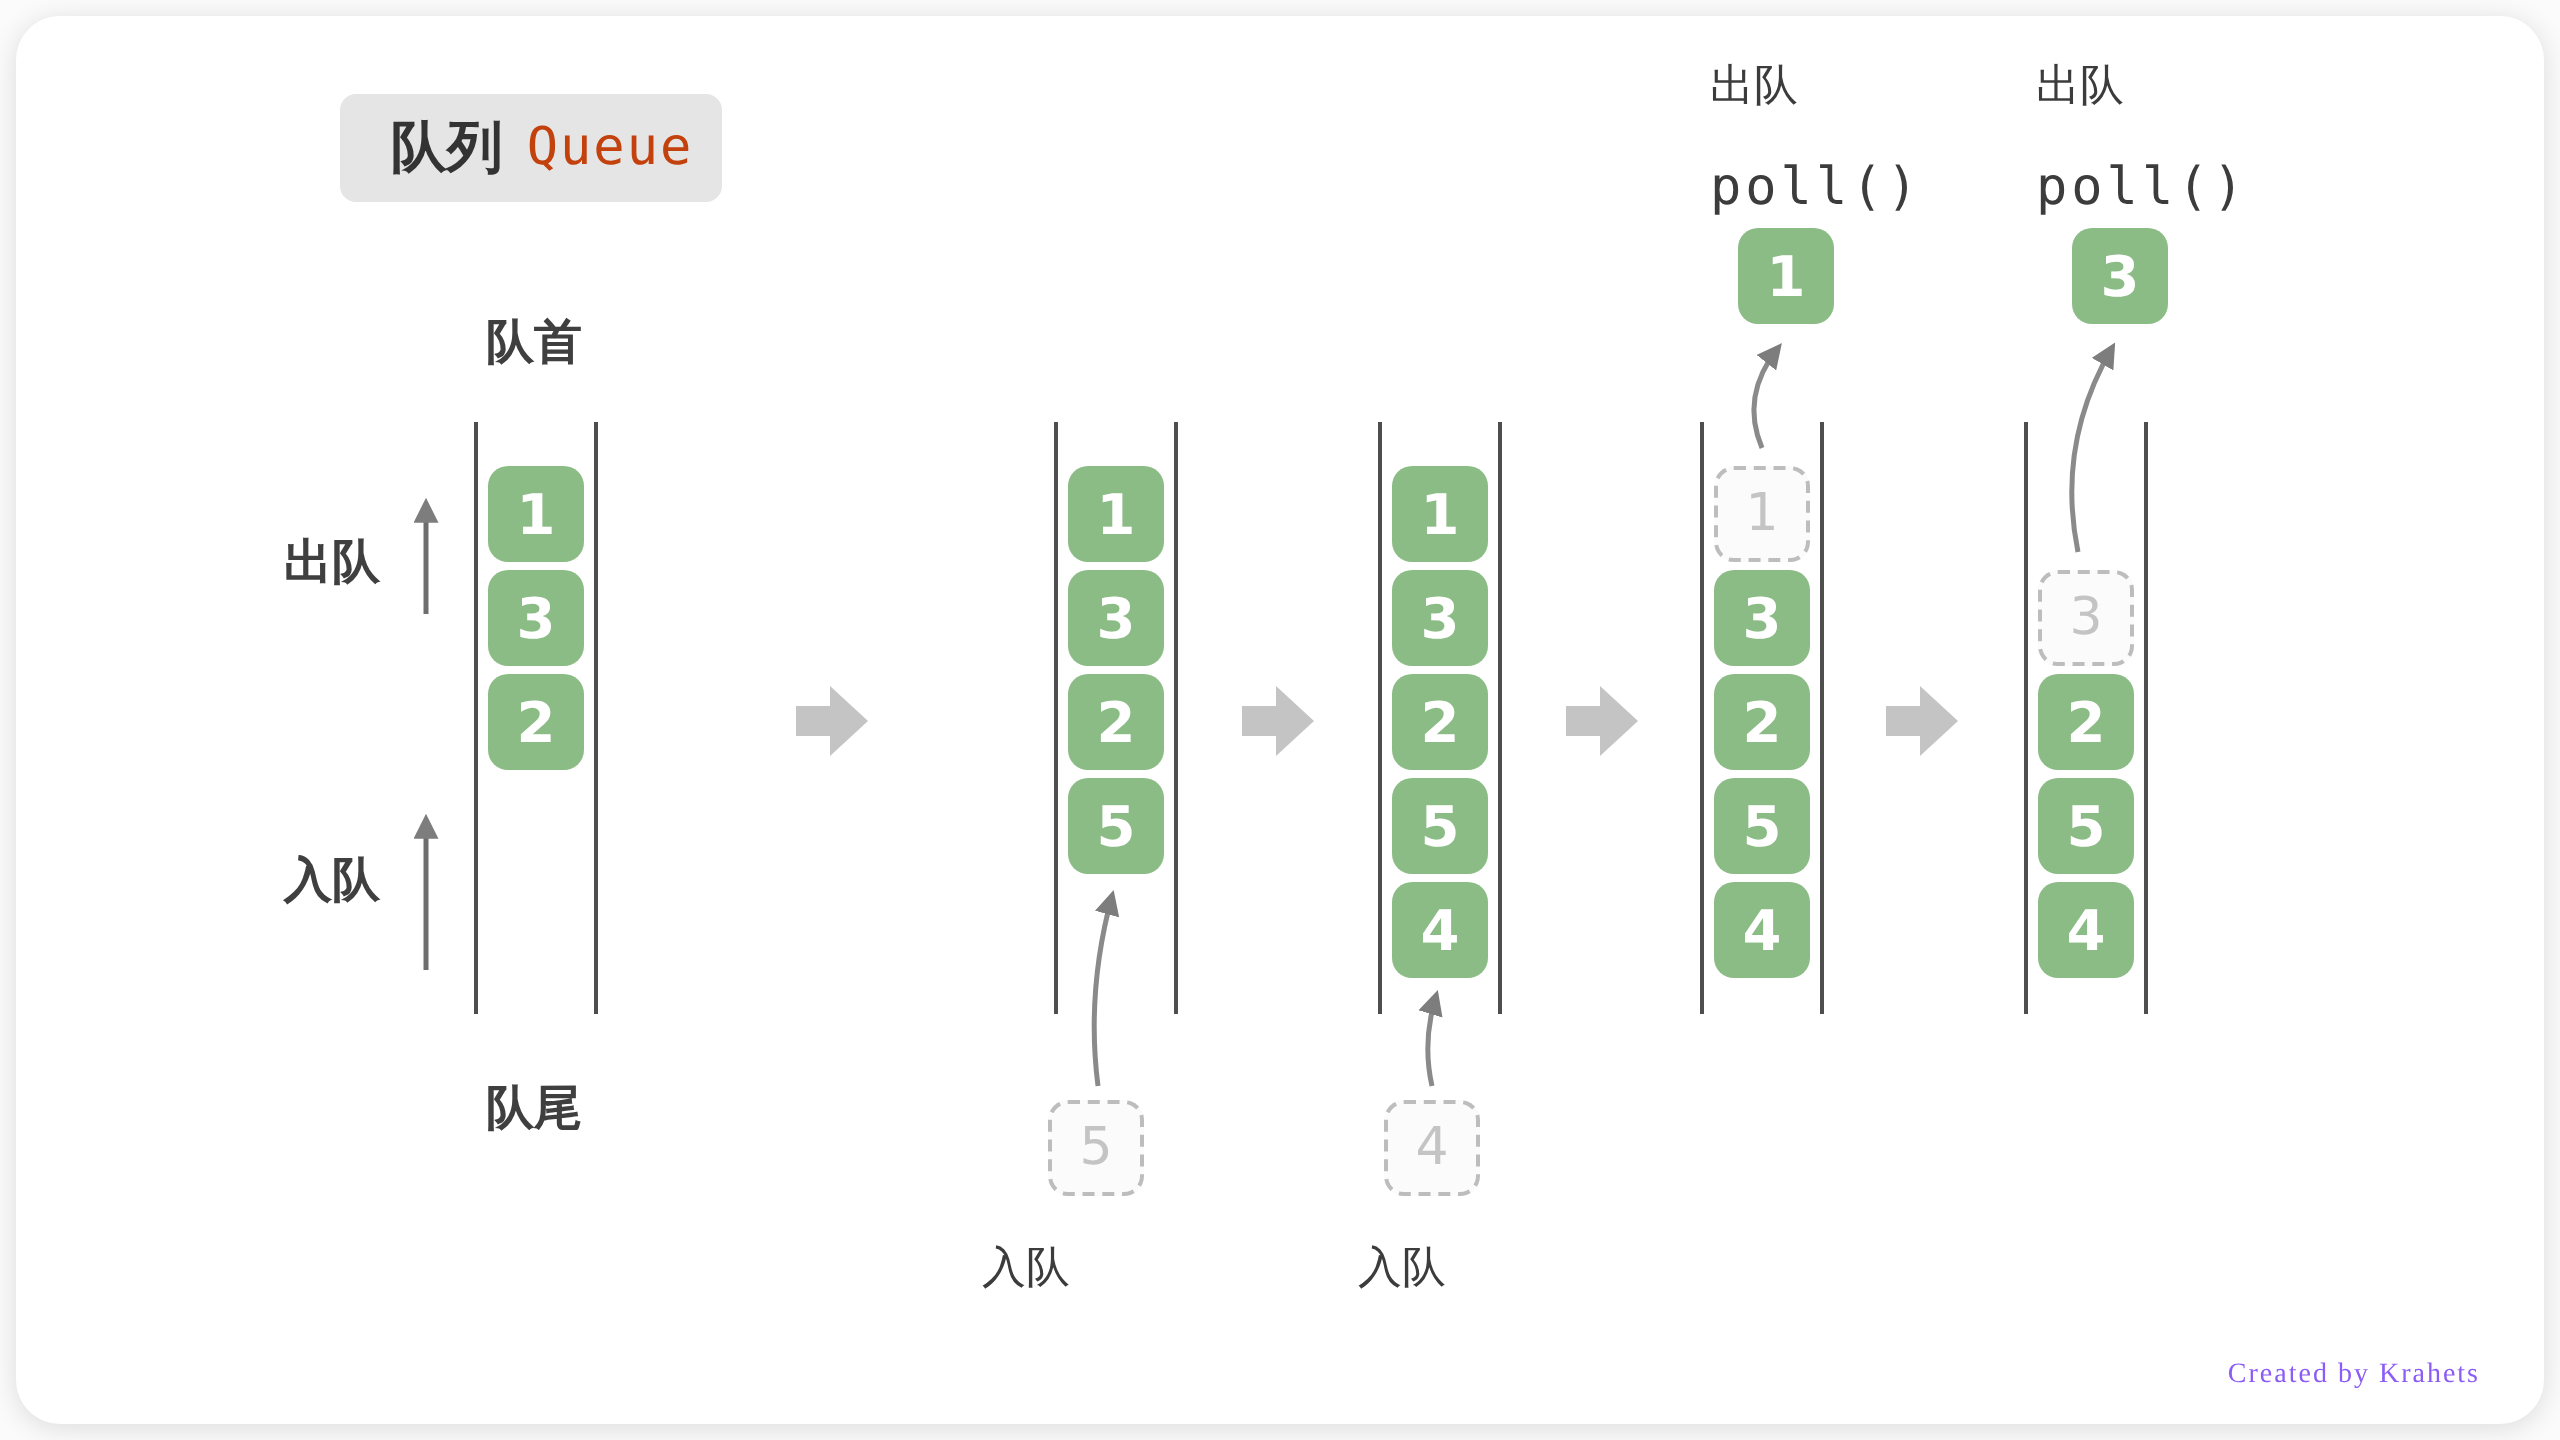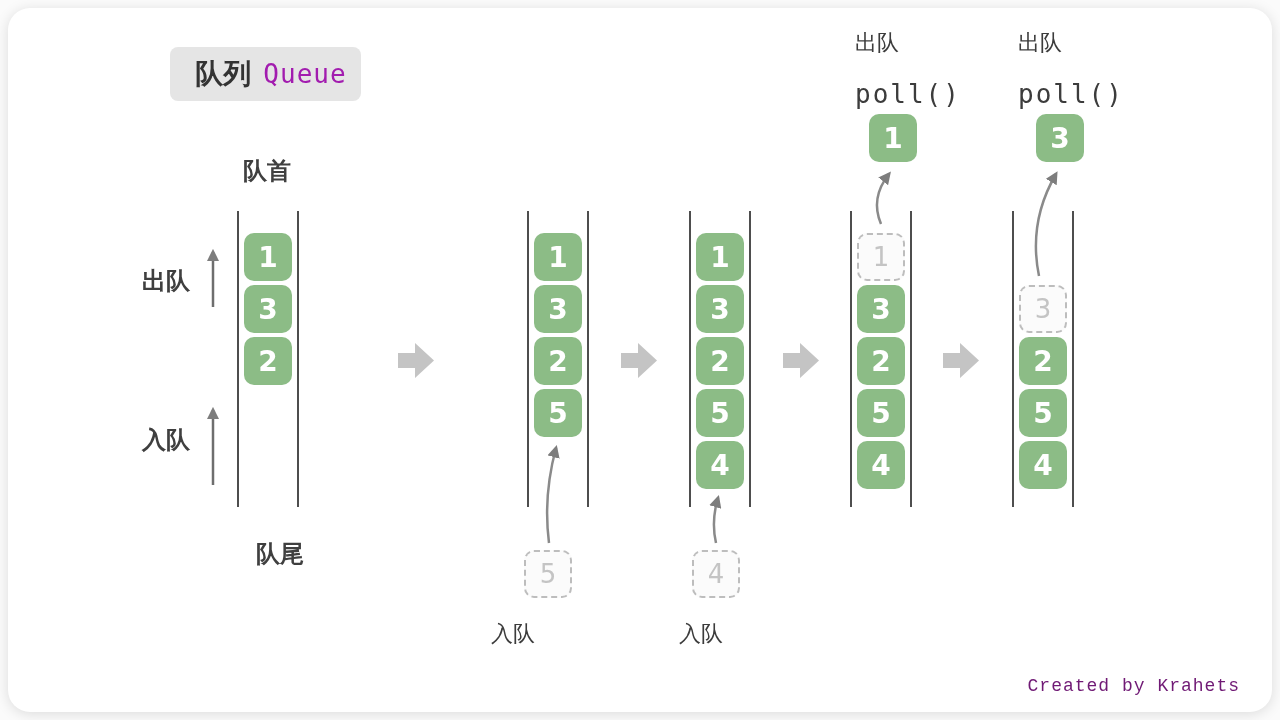--- a/index.html
+++ b/index.html
@@ -2,37 +2,37 @@
 <html><head>
 <meta charset="utf-8">
 <style>
   html,body{margin:0;padding:0;background:#fbfbfb;}
   .stage{position:relative;width:1280px;height:720px;font-family:"Liberation Sans","DejaVu Sans",sans-serif;overflow:hidden;}
   .card{position:absolute;left:8px;top:8px;width:1264px;height:704px;background:#ffffff;border-radius:22px;box-shadow:0 2px 14px rgba(0,0,0,0.13);}
   .overlay{position:absolute;left:0;top:0;width:1280px;height:720px;pointer-events:none;}
 
   .badge{position:absolute;left:170px;top:47px;width:191px;height:54px;background:#E5E5E5;border-radius:8px;display:flex;align-items:center;justify-content:center;gap:12px;}
   .badge-zh{font-size:28px;font-weight:bold;color:#333333;margin-left:11px;}
-  .badge-en{font-family:"DejaVu Sans Mono",monospace;font-size:26px;color:#a21caf;letter-spacing:1px;}
+  .badge-en{font-family:"DejaVu Sans Mono",monospace;font-size:26px;color:#c2410c;letter-spacing:1px;}
 
   .side-label{position:absolute;font-size:24px;font-weight:bold;color:#3F3F3F;white-space:nowrap;}
 
   .wall{position:absolute;top:211px;width:1.5px;height:296px;background:#4E4E4E;}
 
   .cell{position:absolute;width:48px;height:48px;border-radius:10px;background:#8CBC86;color:#ffffff;
         font-family:"DejaVu Sans",sans-serif;font-weight:bold;font-size:28px;
         display:flex;align-items:center;justify-content:center;}
   .cell.dashed{width:44px;height:44px;background:#FBFBFB;border:2px dashed #BDBDBD;color:#C4C4C4;font-weight:normal;font-size:26px;}
 
   .op{position:absolute;white-space:nowrap;}
   .op-zh{font-size:22px;color:#3C3C3C;line-height:30px;}
   .op-code{font-family:"DejaVu Sans Mono",monospace;font-size:26px;color:#3C3C3C;letter-spacing:2px;line-height:36px;margin-top:18px;}
   .op-code .arg{color:#68A85A;font-weight:bold;}
 
-  .watermark{position:absolute;right:40px;bottom:24px;font-family:Liberation Mono, monospace;font-size:18px;color:#701a75;letter-spacing:1px;}
+  .watermark{position:absolute;right:40px;bottom:24px;font-family:Liberation Serif, serif;font-size:14px;color:#8b5cf6;letter-spacing:1px;}
 </style>
 </head>
 <body>
 
 <div class="stage">
   <div class="card"></div>
 
   <svg class="overlay" viewBox="0 0 1280 720">
     <defs>
       <marker id="ah" viewBox="0 0 10 10" refX="7.5" refY="5" markerWidth="5" markerHeight="5" orient="auto-start-reverse">
@@ -56,21 +56,21 @@
   </svg>
 
   <div class="badge">
     <span class="badge-zh">队列</span>
     <span class="badge-en">Queue</span>
   </div>
 
   <div class="side-label" style="left:243px;top:155px;">队首</div>
   <div class="side-label" style="left:142px;top:265px;">出队</div>
   <div class="side-label" style="left:142px;top:424px;">入队</div>
-  <div class="side-label" style="left:256px;top:538px;">队尾</div>
+  <div class="side-label" style="left:243px;top:538px;">队尾</div>
 
   <div class="wall" style="left:237px;"></div>
   <div class="wall" style="left:297px;"></div>
   <div class="cell" style="left:244px;top:233px;">1</div>
   <div class="cell" style="left:244px;top:285px;">3</div>
   <div class="cell" style="left:244px;top:337px;">2</div>
 
   <div class="wall" style="left:527px;"></div>
   <div class="wall" style="left:587px;"></div>
   <div class="cell" style="left:534px;top:233px;">1</div>

